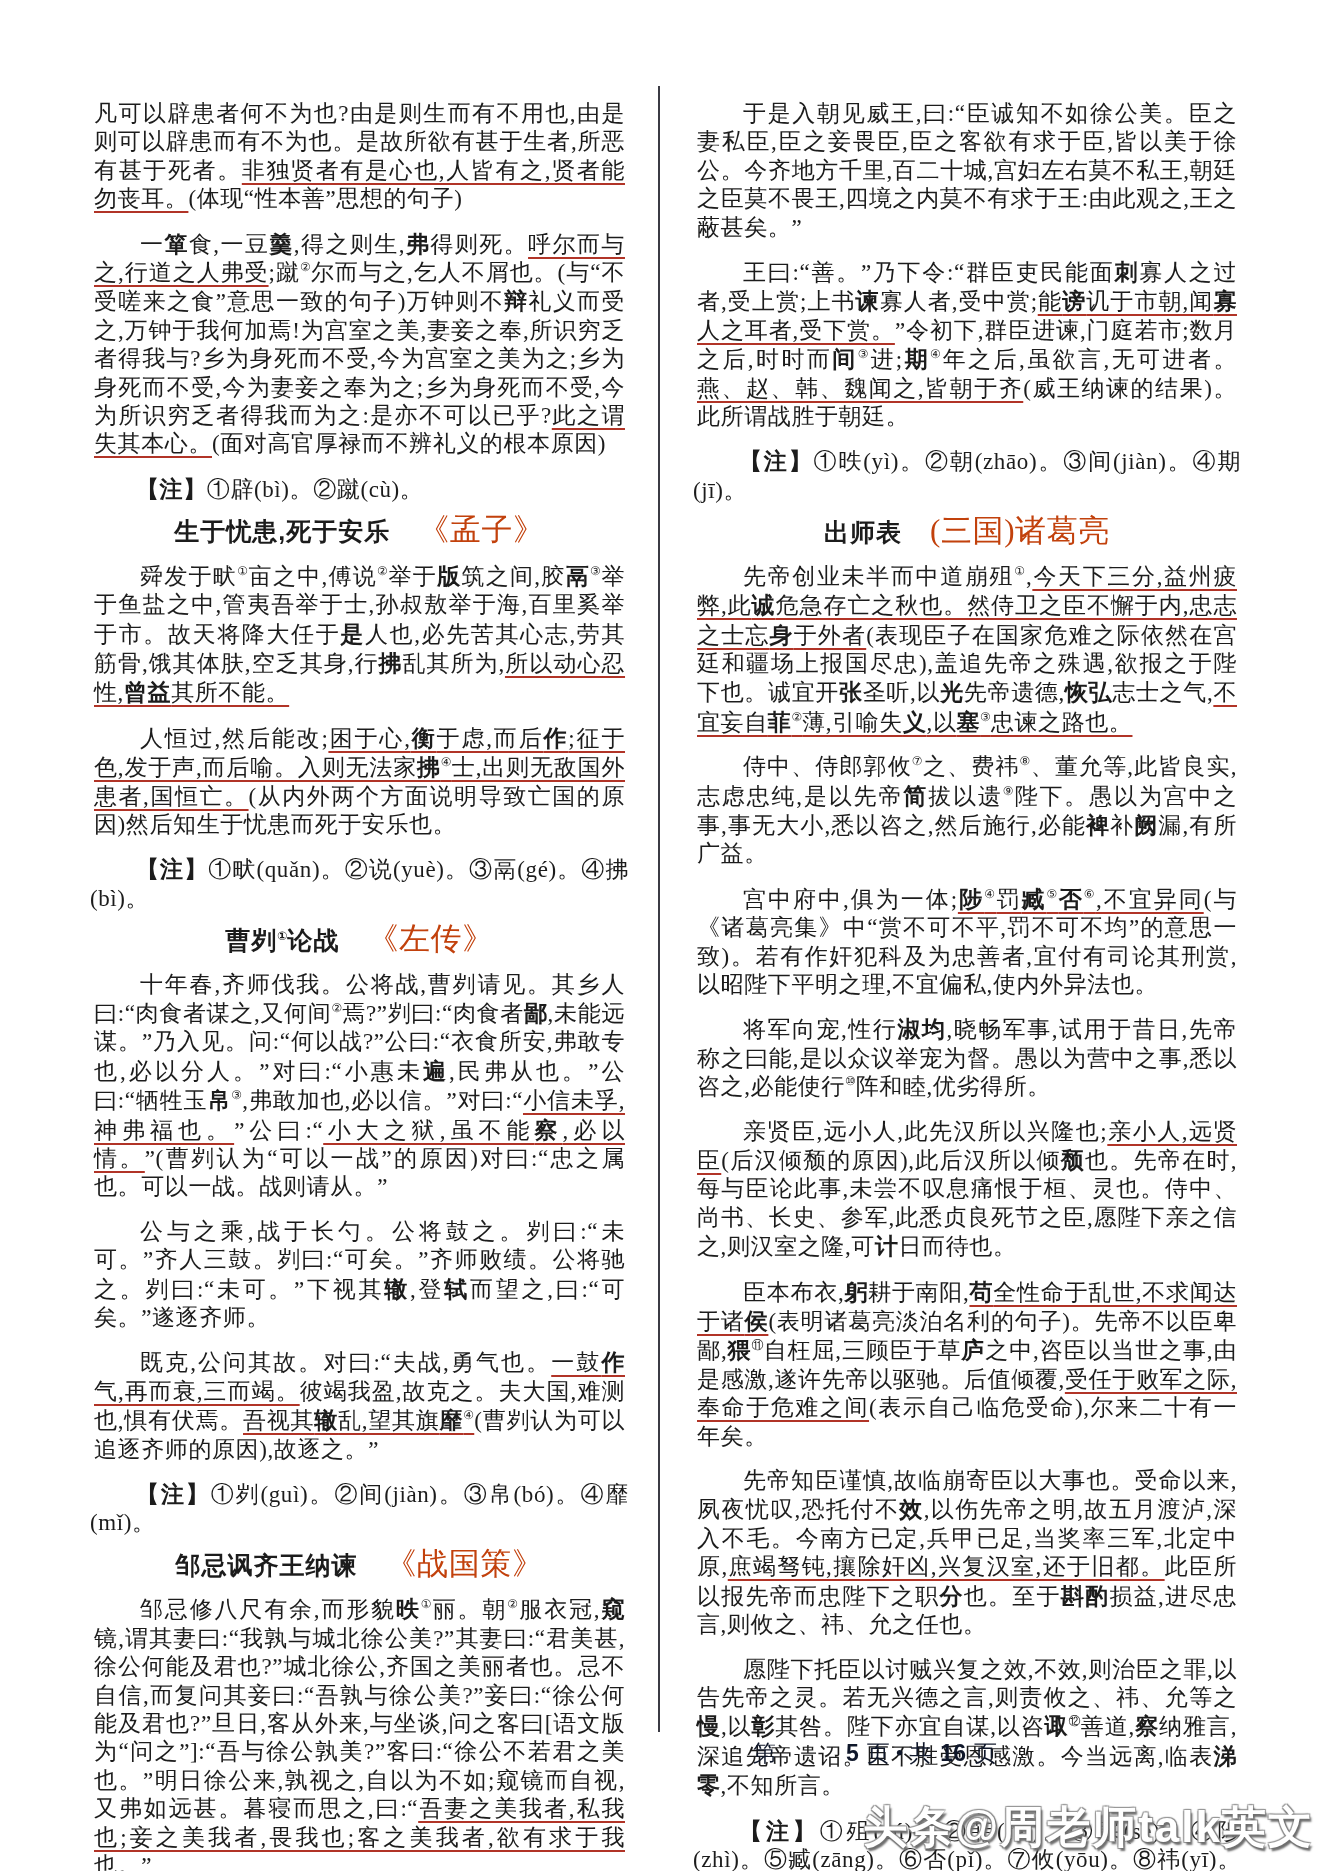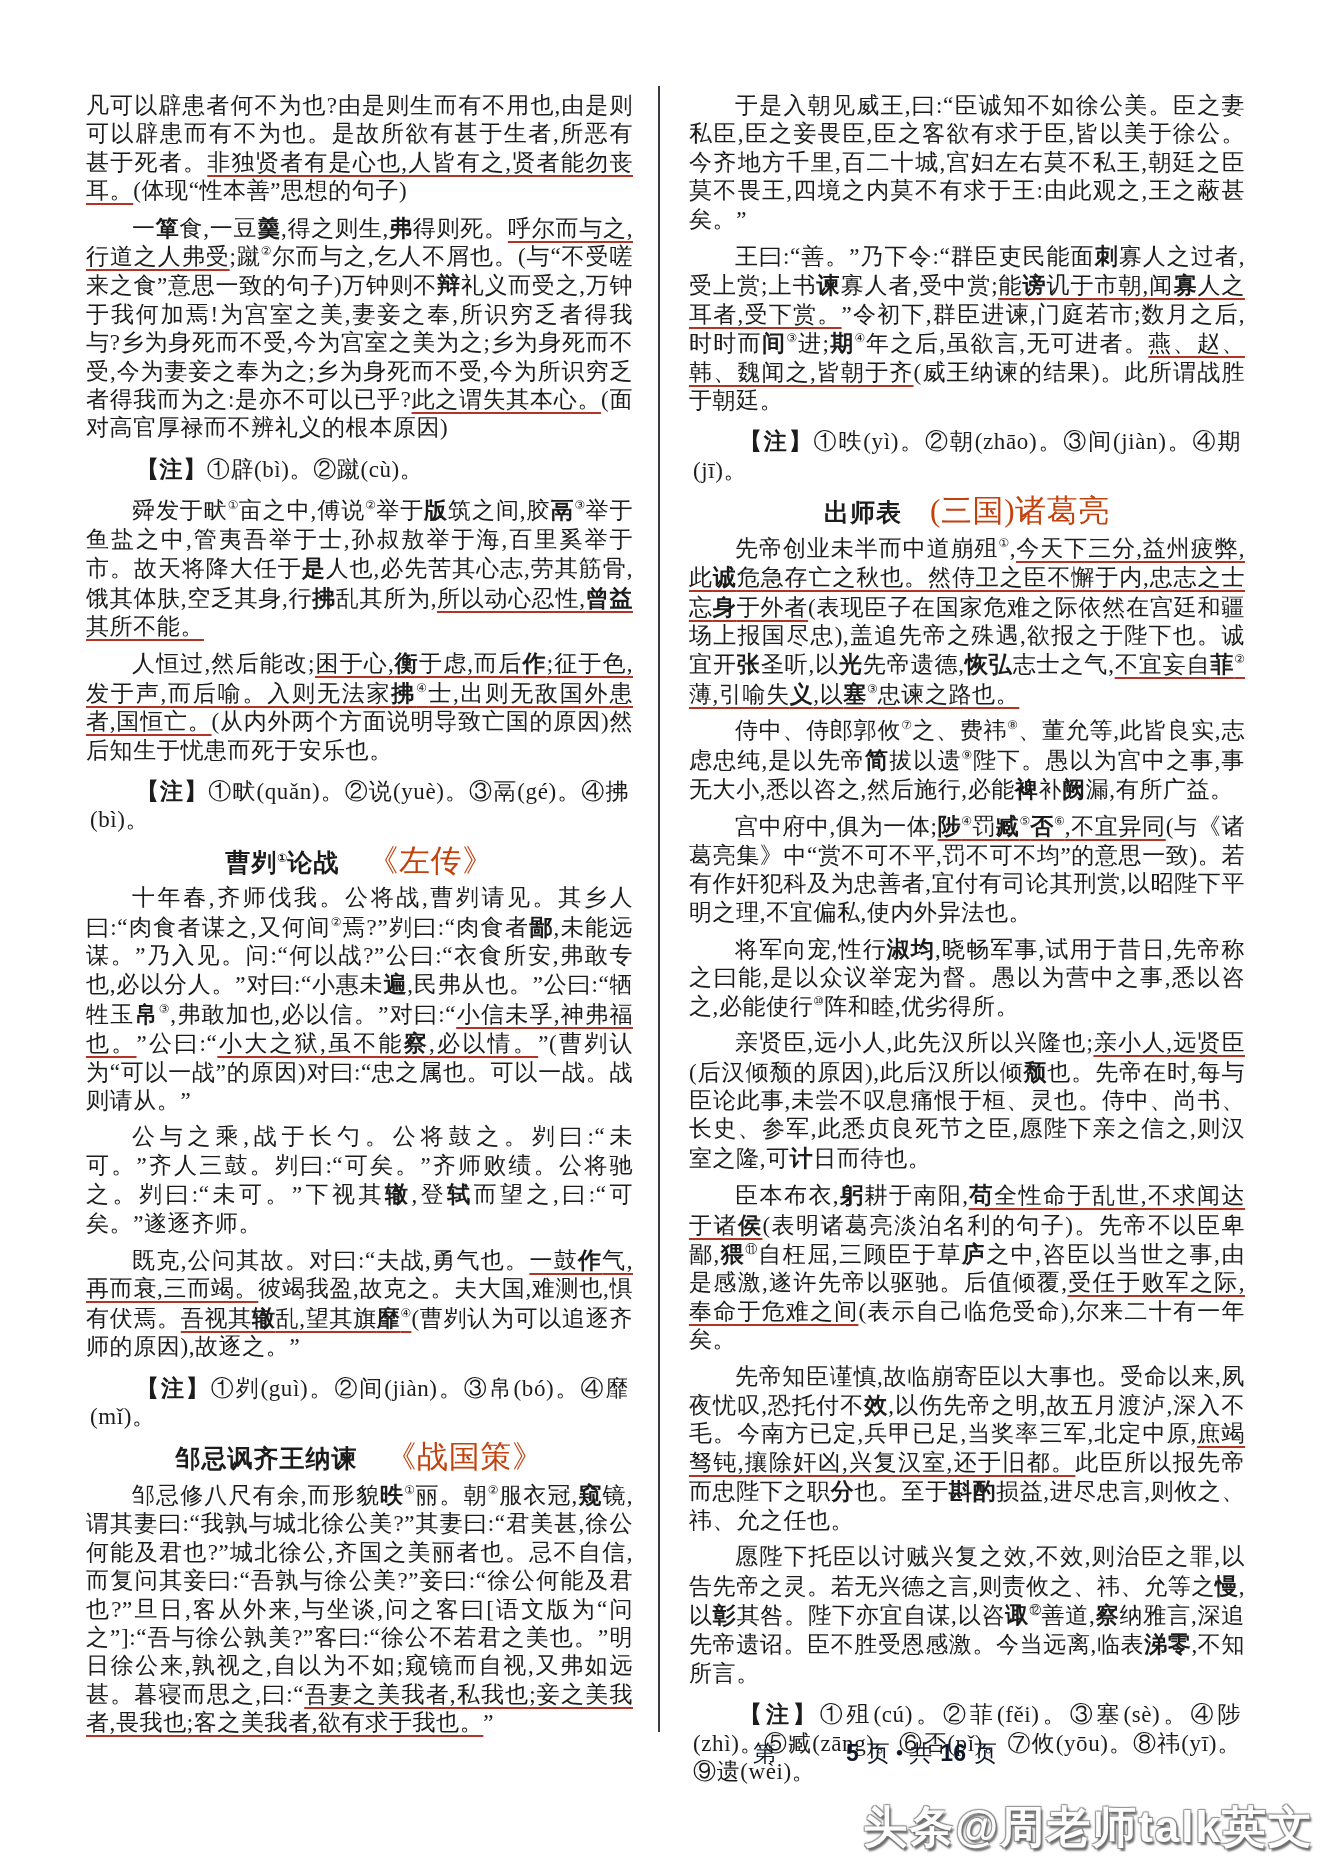--- a/index.html
+++ b/index.html
@@ -2,21 +2,21 @@
 <html style="--ul-color: #b13427;"><head>
 <meta charset="utf-8">
 <style>
   html,body{margin:0;padding:0;background:#fff;}
   .page{position:relative;width:1322px;height:1871px;background:#ffffff;overflow:hidden;
         font-family:"Liberation Serif","DejaVu Serif",serif;color:#1c1c1c;}
   .column{position:absolute;top:84px;text-align:justify;font-size:23px;line-height:28.4px;letter-spacing:0.6px;}
   .col-left{left:78px;width:563px;}
   .col-right{left:681px;width:572px;}
   .divider{position:absolute;left:658px;top:86px;width:2px;height:1646px;background:#3b3b44;}
-  p.para{margin:8px;text-indent:2em;}
+  p.para{margin:16px;text-indent:2em;}
   p.para.noindent{text-indent:0;}
   p.note{margin:12px;text-indent:2em;}
   .heading{display:flex;justify-content:center;align-items:baseline;gap:28px;margin:1px 0;}
   .h-title{font-family:"Liberation Sans","DejaVu Sans",sans-serif;font-weight:700;font-size:25px;letter-spacing:1px;}
   .h-source{font-size:31px;color:#c2410c;}
   .em{font-weight:700;font-family:"Liberation Sans","DejaVu Sans",sans-serif;}
   .ul{text-decoration:underline;text-decoration-color:var(--ul-color,#b13427);
       text-decoration-thickness:1.5px;text-underline-offset:5px;}
   sup{font-size:12px;line-height:0;vertical-align:super;letter-spacing:0;}
   .footer{position:absolute;left:681px;top:1738px;width:572px;font-size:23px;color:#0f172a;}
@@ -28,20 +28,24 @@
       text-shadow:2px 3px 2px #6e6e6e,-1px -1px 1px #9a9a9a,1px -1px 1px #8a8a8a,-1px 1px 1px #8a8a8a;text-align:center;}
 </style>
 </head>
 <body>
 
 <div class="page">
   <div class="column col-left">
       <p class="para noindent">凡可以辟患者何不为也?由是则生而有不用也,由是则可以辟患而有不为也。是故所欲有甚于生者,所恶有甚于死者。<span class="ul">非独贤者有是心也,人皆有之,贤者能勿丧耳。</span>(体现“性本善”思想的句子)</p>
       <p class="para">一<b class="em">箪</b>食,一豆<b class="em">羹</b>,得之则生,<b class="em">弗</b>得则死。<span class="ul">呼尔而与之,行道之人弗受</span>;蹴<sup>②</sup>尔而与之,乞人不屑也。(与“不受嗟来之食”意思一致的句子)万钟则不<b class="em">辩</b>礼义而受之,万钟于我何加焉!为宫室之美,妻妾之奉,所识穷乏者得我与?乡为身死而不受,今为宫室之美为之;乡为身死而不受,今为妻妾之奉为之;乡为身死而不受,今为所识穷乏者得我而为之:是亦不可以已乎?<span class="ul">此之谓失其本心。</span>(面对高官厚禄而不辨礼义的根本原因)</p>
       <p class="note"><b class="em">【注】</b>①辟(bì)。②蹴(cù)。</p>
+      <div class="heading">
+        <span class="h-title">生于忧患,死于安乐</span>
+        <span class="h-source">《孟子》</span>
+      </div>
       <p class="para">舜发于畎<sup>①</sup>亩之中,傅说<sup>②</sup>举于<b class="em">版</b>筑之间,胶<b class="em">鬲</b><sup>③</sup>举于鱼盐之中,管夷吾举于士,孙叔敖举于海,百里奚举于市。故天将降大任于<b class="em">是</b>人也,必先苦其心志,劳其筋骨,饿其体肤,空乏其身,行<b class="em">拂</b>乱其所为,<span class="ul">所以动心忍性,<b class="em">曾益</b>其所不能。</span></p>
       <p class="para">人恒过,然后能改;<span class="ul">困于心,<b class="em">衡</b>于虑,而后<b class="em">作</b>;征于色,发于声,而后喻。入则无法家<b class="em">拂</b><sup>④</sup>士,出则无敌国外患者,国恒亡。</span>(从内外两个方面说明导致亡国的原因)然后知生于忧患而死于安乐也。</p>
       <p class="note"><b class="em">【注】</b>①畎(quǎn)。②说(yuè)。③鬲(gé)。④拂(bì)。</p>
       <div class="heading">
         <span class="h-title">曹刿<sup>①</sup>论战</span>
         <span class="h-source">《左传》</span>
       </div>
       <p class="para">十年春,齐师伐我。公将战,曹刿请见。其乡人曰:“肉食者谋之,又何间<sup>②</sup>焉?”刿曰:“肉食者<b class="em">鄙</b>,未能远谋。”乃入见。问:“何以战?”公曰:“衣食所安,弗敢专也,必以分人。”对曰:“小惠未<b class="em">遍</b>,民弗从也。”公曰:“牺牲玉<b class="em">帛</b><sup>③</sup>,弗敢加也,必以信。”对曰:“<span class="ul">小信未孚,神弗福也。</span>”公曰:“<span class="ul">小大之狱,虽不能<b class="em">察</b>,必以情。</span>”(曹刿认为“可以一战”的原因)对曰:“忠之属也。可以一战。战则请从。”</p>
       <p class="para">公与之乘,战于长勺。公将鼓之。刿曰:“未可。”齐人三鼓。刿曰:“可矣。”齐师败绩。公将驰之。刿曰:“未可。”下视其<b class="em">辙</b>,登<b class="em">轼</b>而望之,曰:“可矣。”遂逐齐师。</p>
       <p class="para">既克,公问其故。对曰:“夫战,勇气也。<span class="ul">一鼓<b class="em">作</b>气,再而衰,三而竭。</span>彼竭我盈,故克之。夫大国,难测也,惧有伏焉。<span class="ul">吾视其<b class="em">辙</b>乱,望其旗<b class="em">靡</b><sup>④</sup></span>(曹刿认为可以追逐齐师的原因),故逐之。”</p>

